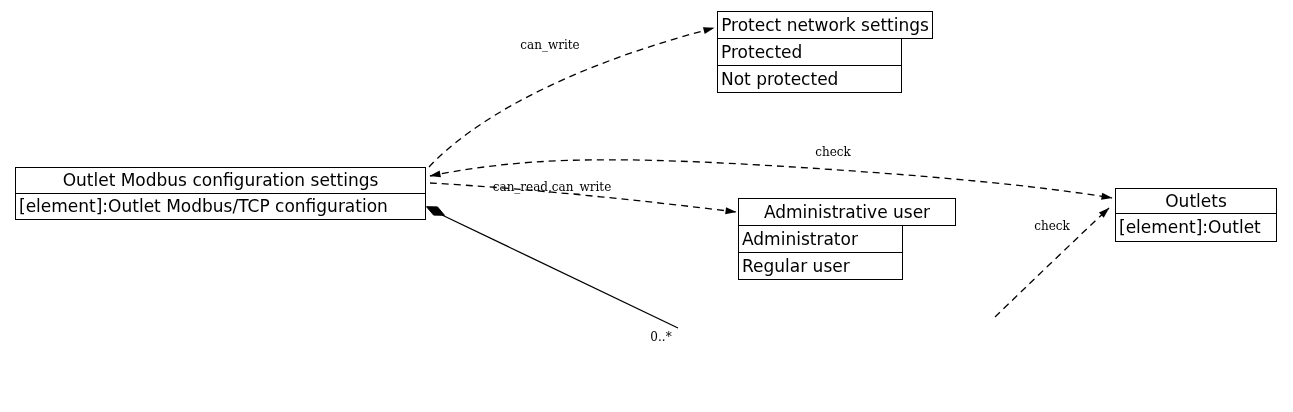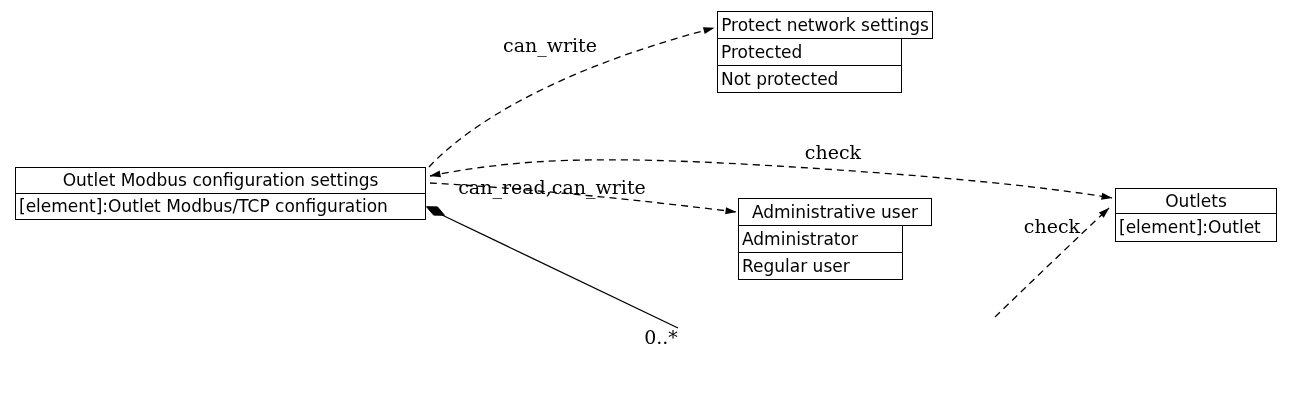--- a/index.html
+++ b/index.html
@@ -28,35 +28,35 @@
 
   
   .n-left{left:15px;top:167px;}
   .n-left .cell{width:411px;height:27px;}
   
   .n-protect{left:717px;top:11px;}
   .n-protect .hdr{width:216px;height:28px;}
   .n-protect .row{width:185px;height:28px;}
   
   .n-admin{left:738px;top:198px;}
-  .n-admin .hdr{width:194px;height:28px;}
+  .n-admin .hdr{width:218px;height:28px;}
   .n-admin .row{width:165px;height:28px;}
   
   .n-config{left:677px;top:316px;}
   .n-config .cell{width:315px;height:29px;}
   
   .n-outlets{left:1115px;top:188px;}
   .n-outlets .hdr{width:162px;height:26px;}
   .n-outlets .row{width:162px;height:29px;}
 
   .elabel{
     position:absolute;
     transform:translate(-50%,-50%);
     font-family:"DejaVu Serif", serif;
-    font-size:19px;
+    font-size:12px;
     color:#000;
     white-space:nowrap;
   }
 </style>
 </head>
 <body>
 
 <div class="stage">
 
   <svg class="edges" width="1293" height="412" viewBox="0 0 1293 412">

